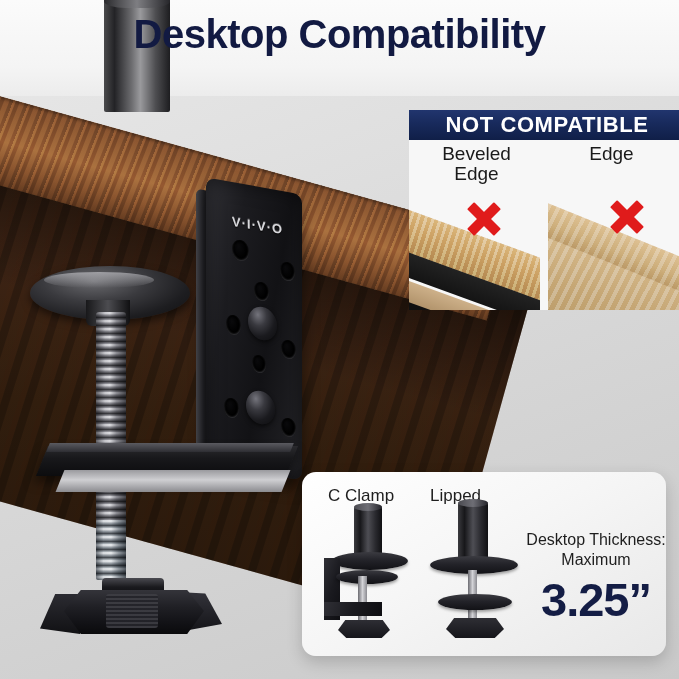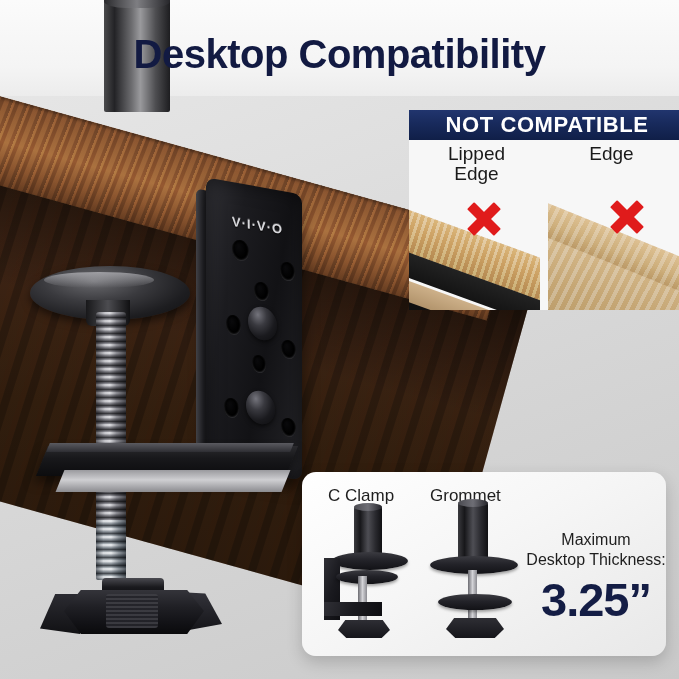--- a/index.html
+++ b/index.html
@@ -28,21 +28,21 @@
     border-radius: 2px;
   }
   .pole-cap {
     position: absolute; left: 104px; top: -6px; width: 66px; height: 14px;
     background: linear-gradient(90deg,#2a2a2d,#7e7e82,#26262a);
     border-radius: 40% / 60%;
   }
 
   
   .title {
-    position: absolute; left: 0; top: 32px; width: 679px;
+    position: absolute; left: 0; top: 12px; width: 679px;
     text-align: center;
     font-size: 40px; font-weight: bold; letter-spacing: -0.5px;
     color: #121a42;
   }
   .subtitle {
     position: absolute; left: 0; top: 66px; width: 679px;
     text-align: center;
     font-size: 16px; color: #2c2c2c; letter-spacing: 0.1px;
   }
 
@@ -425,21 +425,21 @@
     <div class="knob-wing-r"></div>
     <div class="knob-body"></div>
     <div class="knob-face"></div>
   </div>
 
   <div class="nc-panel">
     <div class="nc-header">NOT COMPATIBLE</div>
 
     <div class="nc-labels">
       <div class="nc-label">
-        <div>Lipped</div>
+        <div>Beveled</div>
         <div>Edge</div>
       </div>
       <div class="nc-label">
         <div>Edge</div>
       </div>
     </div>
 
     <div class="nc-figs">
       <div class="nc-fig">
         <div class="lip-lower-black"></div>
@@ -461,21 +461,21 @@
           <div class="bev-grain"></div>
         </div>
         <div class="x-mark" style="left:62px; top:4px;"></div>
       </div>
     </div>
   </div>
 
   <div class="bottom-panel">
 
     <div class="bp-label lbl-cclamp">C Clamp</div>
-    <div class="bp-label lbl-grommet">Grommet</div>
+    <div class="bp-label lbl-grommet">Lipped</div>
 
     <div class="mount" id="cclamp">
       <div class="m-pole" style="left:30px; top:0px;  width:28px; height:56px;"></div>
       <div class="m-pole-top" style="left:30px; top:-3px; width:28px; height:8px;"></div>
       <div class="m-disc" style="left:8px;  top:46px; width:76px; height:18px;"></div>
       <div class="m-bracket" style="left:0px;  top:52px; width:16px; height:62px;"></div>
       <div class="m-disc" style="left:12px; top:64px; width:62px; height:14px;"></div>
       <div class="m-shaft" style="left:34px; top:70px; width:9px;  height:48px;"></div>
       <div class="m-bracket" style="left:0px;  top:96px; width:58px; height:14px;"></div>
       <div class="m-knob" style="left:14px; top:114px;width:52px; height:18px;"></div>
@@ -484,19 +484,19 @@
     <div class="mount" id="grommet">
       <div class="m-pole" style="left:34px; top:0px;  width:30px; height:62px;"></div>
       <div class="m-pole-top" style="left:34px; top:-3px; width:30px; height:8px;"></div>
       <div class="m-disc" style="left:6px;  top:54px; width:88px; height:18px;"></div>
       <div class="m-shaft" style="left:44px; top:68px; width:9px;  height:52px;"></div>
       <div class="m-disc" style="left:14px; top:92px; width:74px; height:16px;"></div>
       <div class="m-knob" style="left:22px; top:116px;width:58px; height:20px;"></div>
     </div>
 
     <div class="max-text">
+      <div>Desktop Thickness:</div>
       <div>Maximum</div>
-      <div>Desktop Thickness:</div>
     </div>
     <div class="max-value">3.25”</div>
   </div>
 
 </div>
 
 </body></html>

